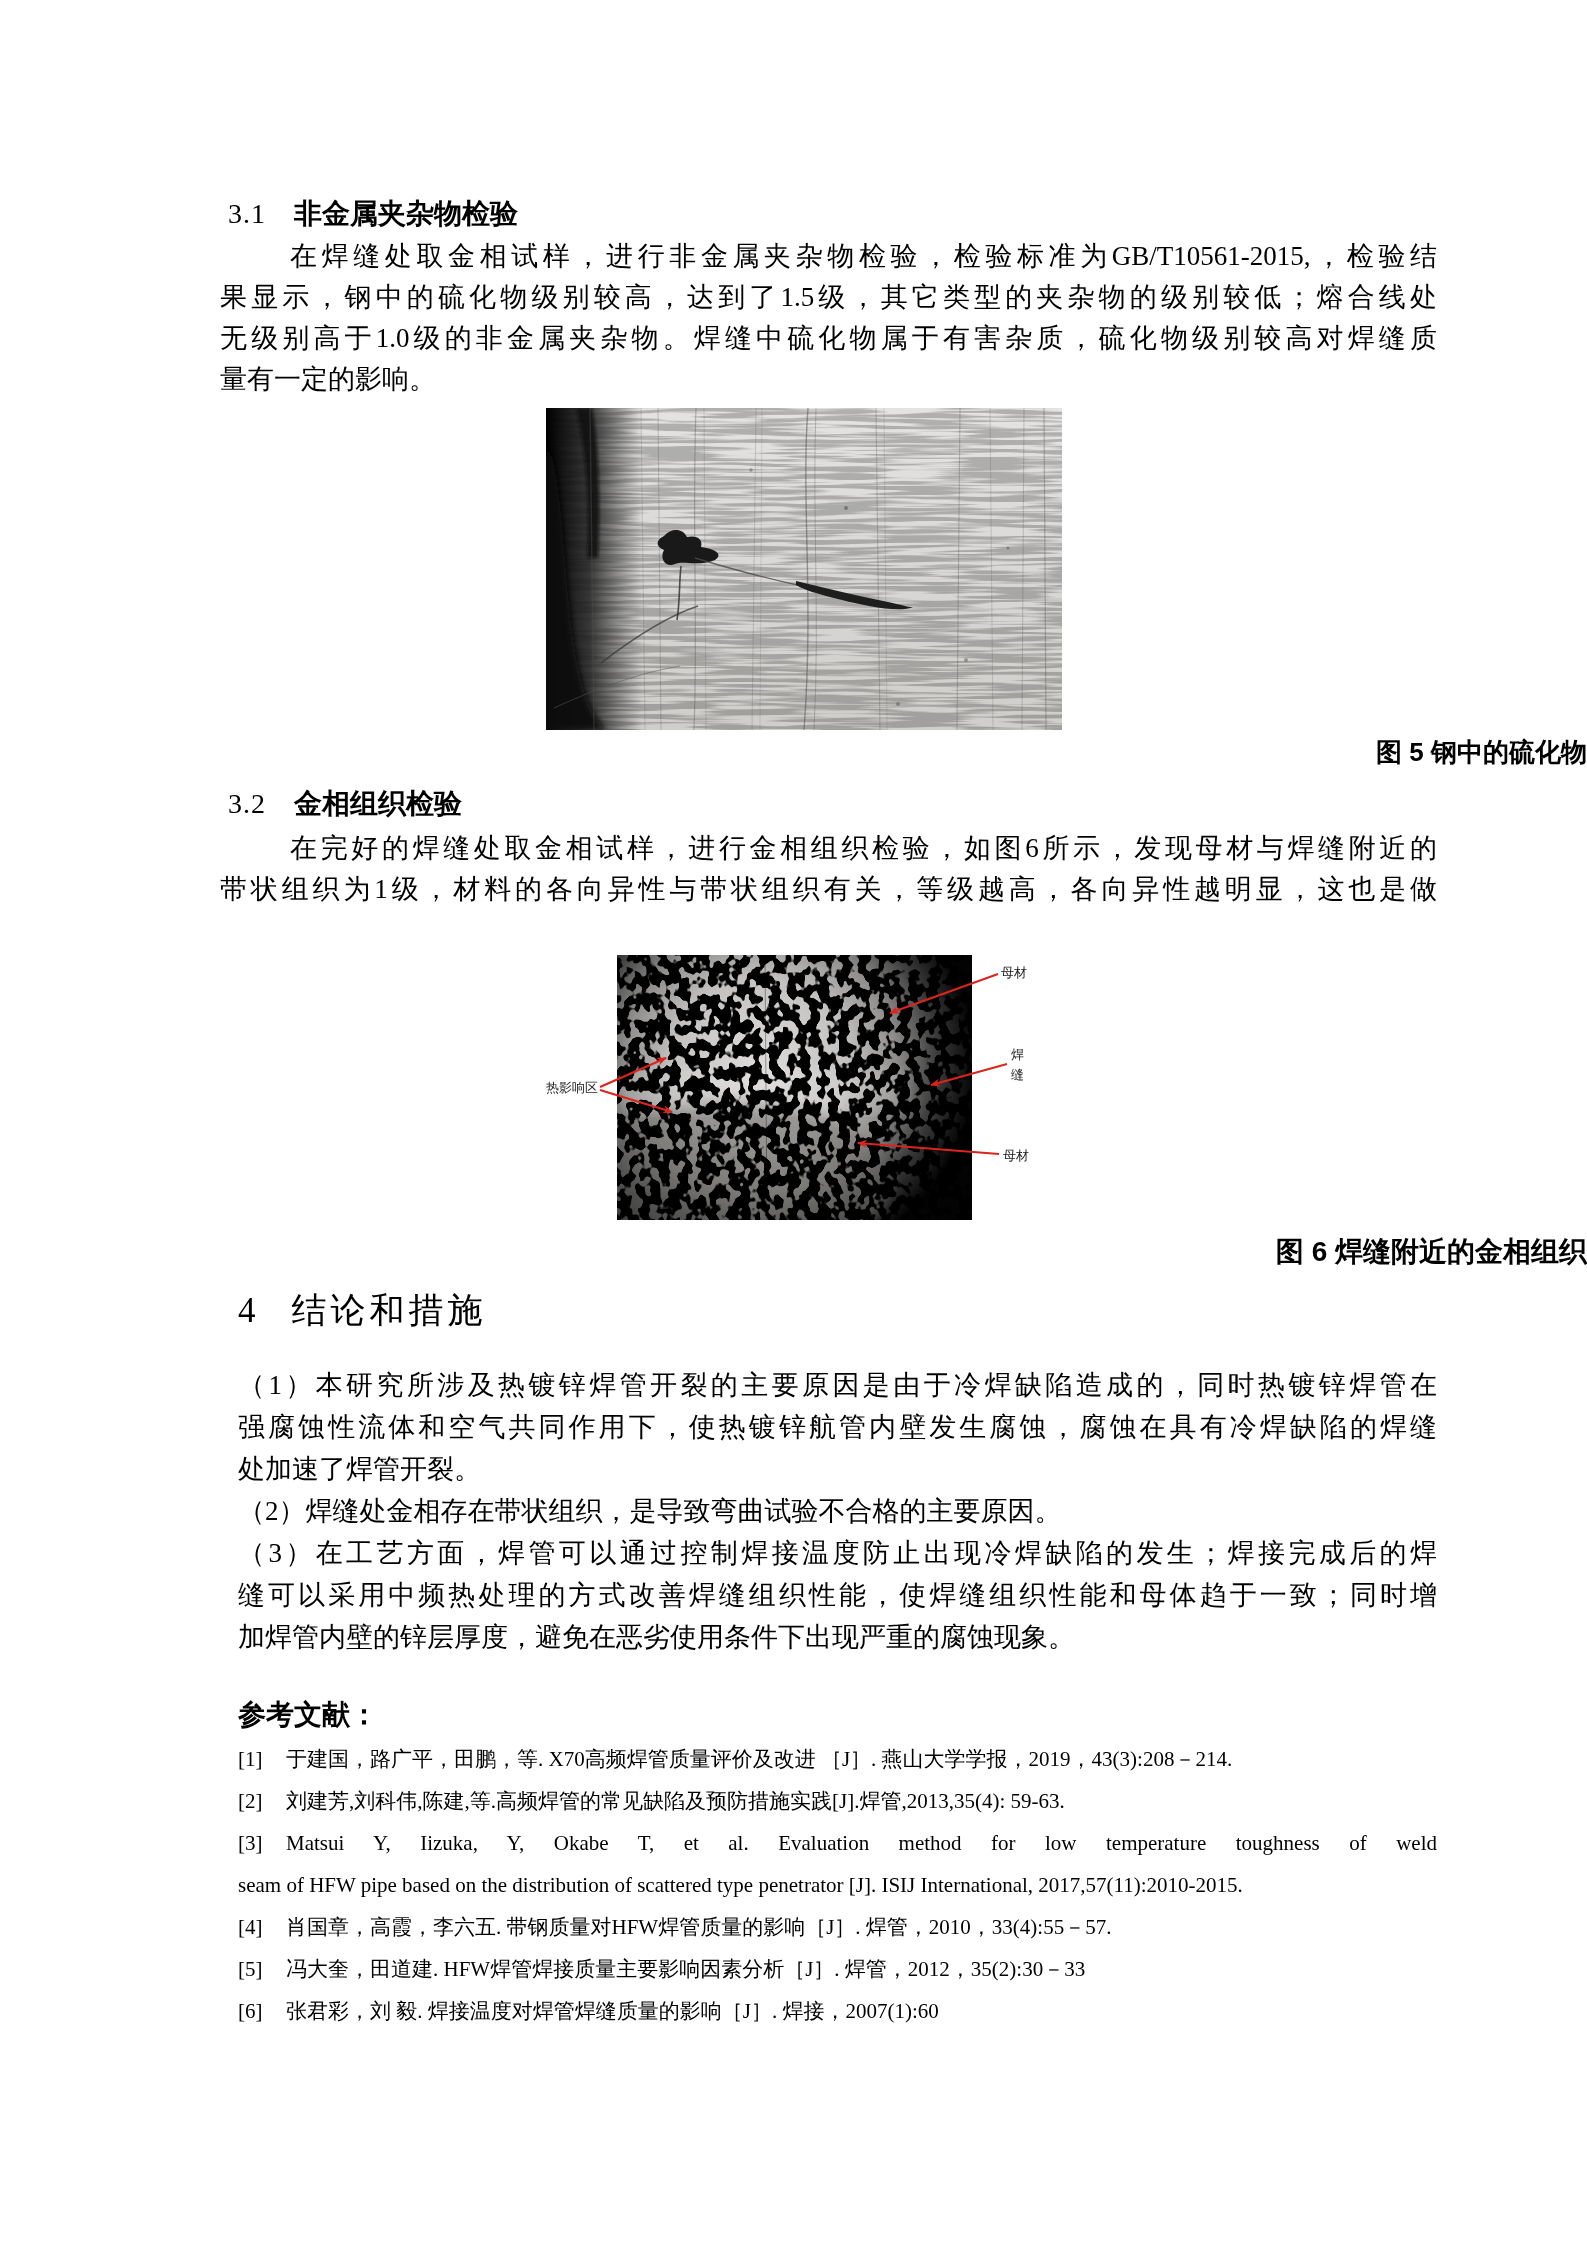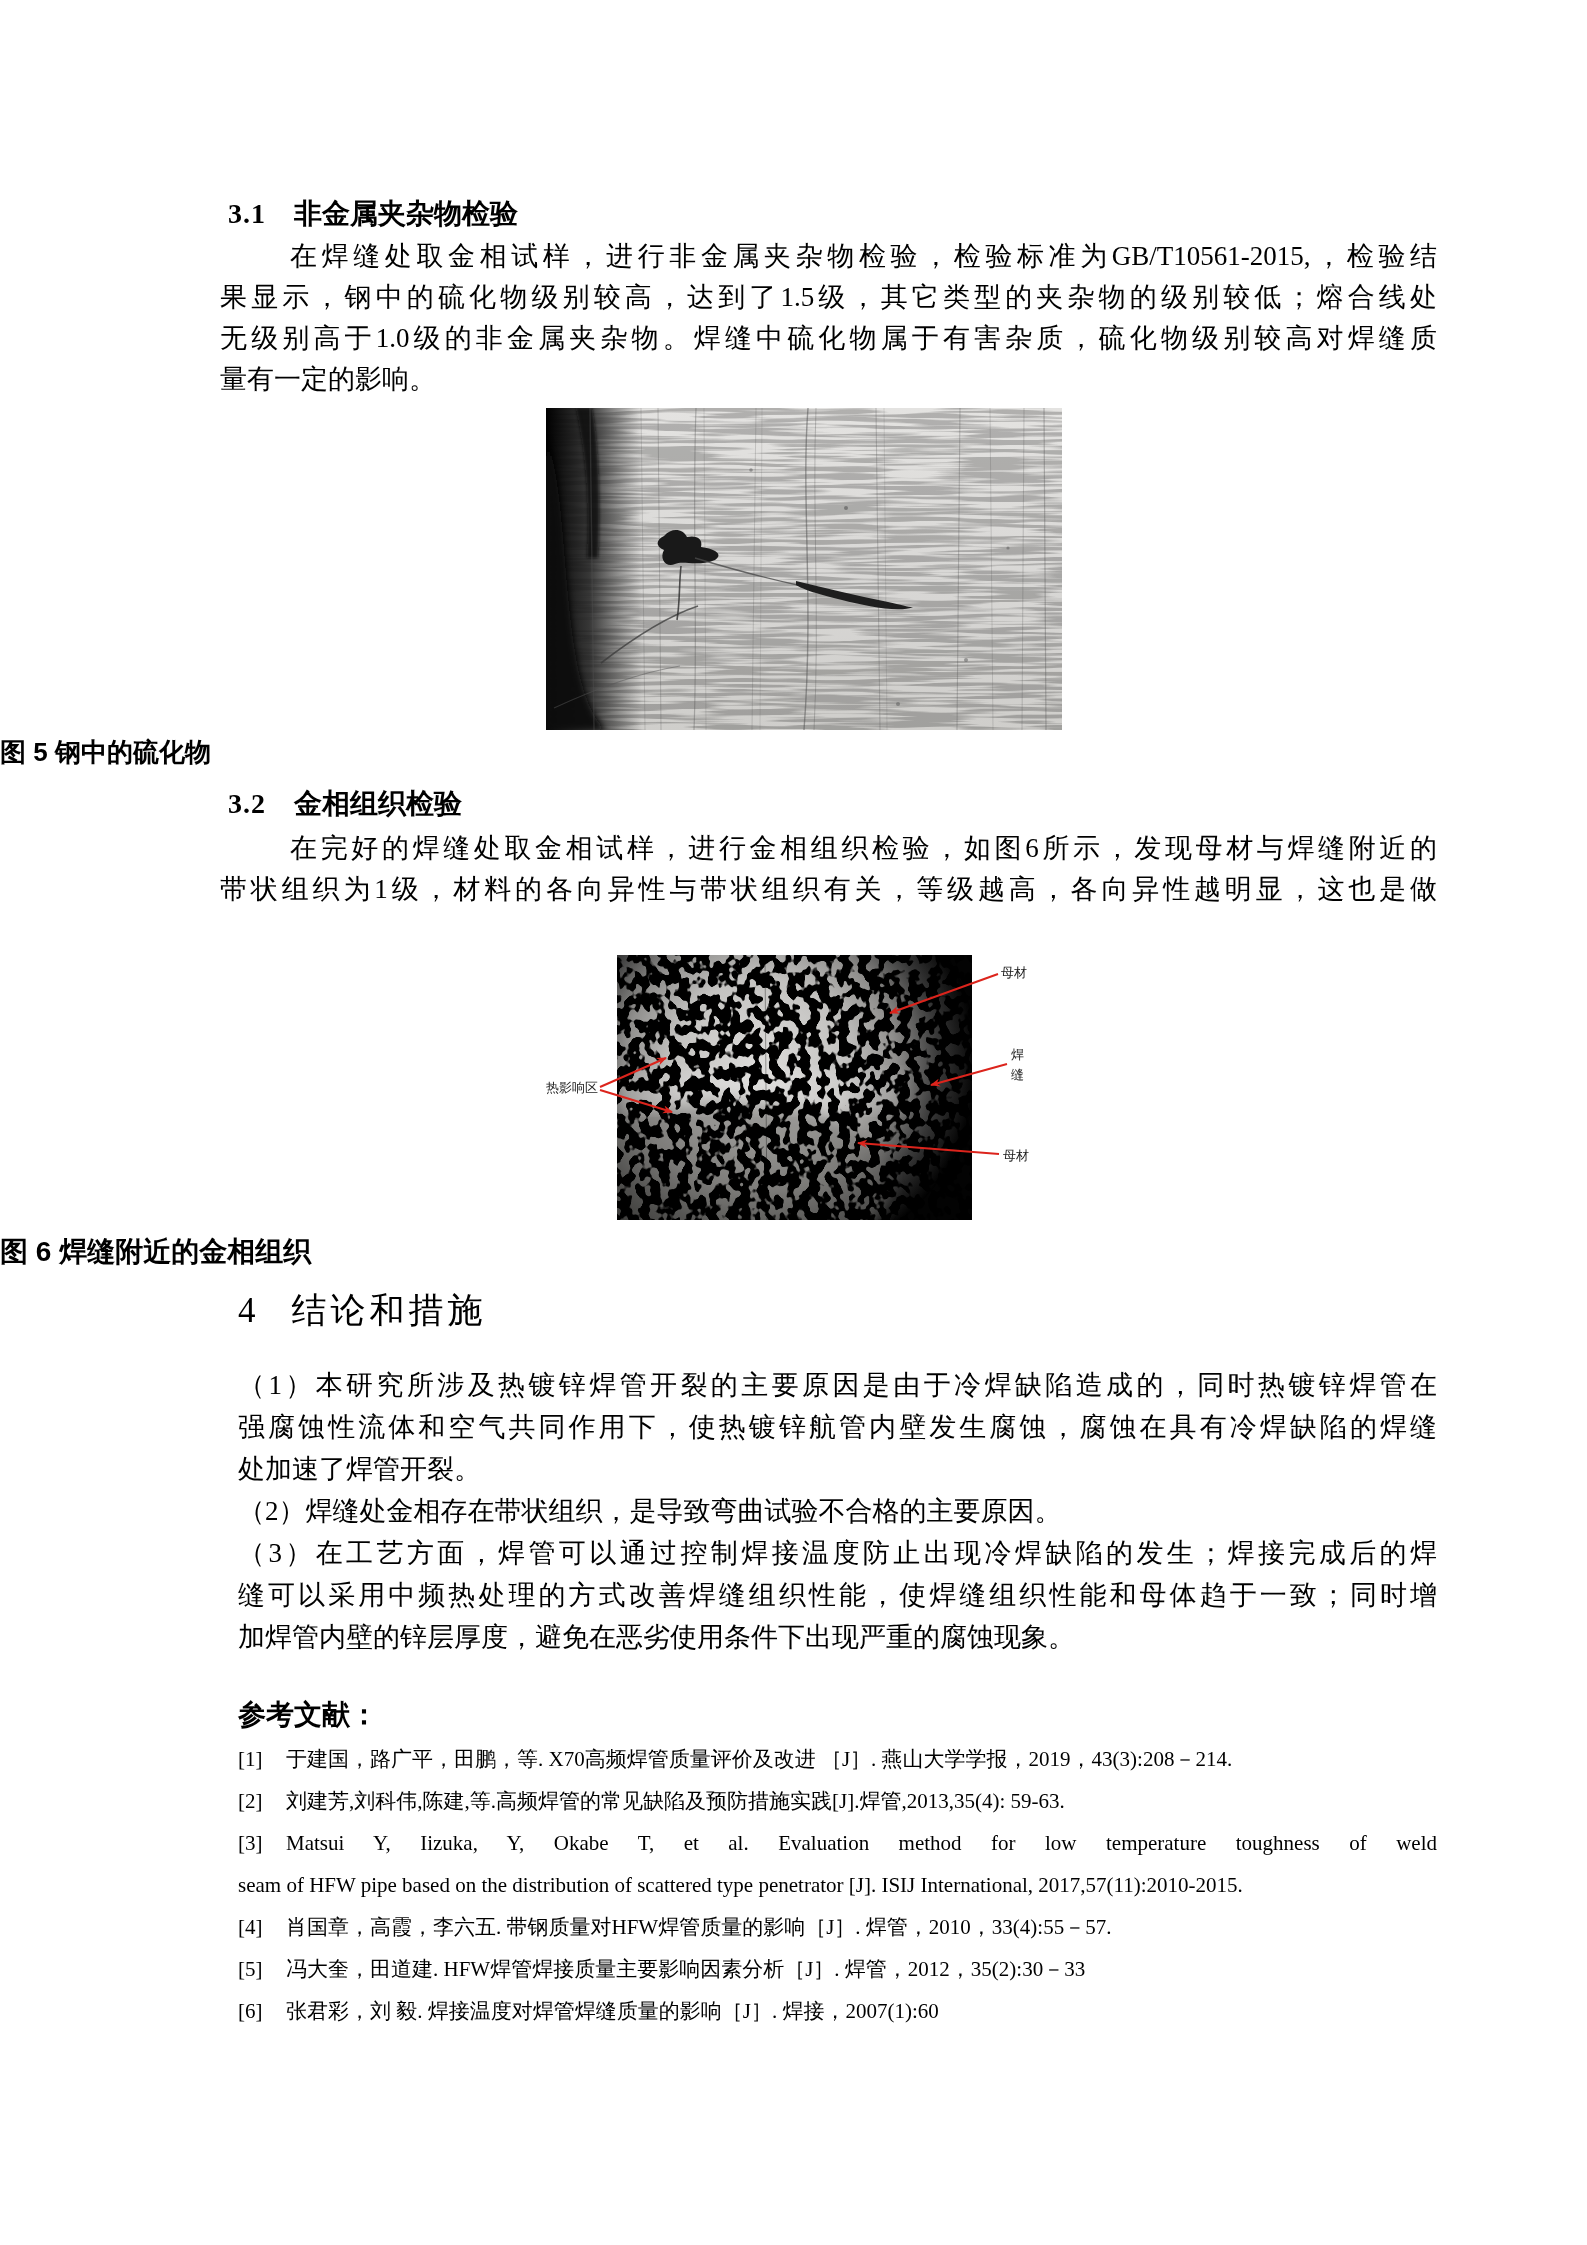--- a/index.html
+++ b/index.html
@@ -5,32 +5,32 @@
   * { margin:0; padding:0; box-sizing:border-box; }
   html,body { background:#f2f2f2; }
   #page {
     position:relative; width:1587px; height:2245px; background:#ffffff;
     font-family:"Liberation Serif","DejaVu Serif",serif; color:#000;
     overflow:hidden; margin:0 auto;
   }
   .abs { position:absolute; }
   
   .subhead { font-size:28px; line-height:36px; white-space:nowrap; }
-  .subhead .num { font-family:"Liberation Serif",serif; font-weight:bold; letter-spacing:1px; }
+  .subhead .num { font-family:"Liberation Serif",serif; font-weight:normal; letter-spacing:1px; }
   .subhead .ttl { font-family:"Liberation Sans","DejaVu Sans",sans-serif; font-weight:bold; margin-left:28px; }
   
   .para { width:1217px; font-size:27px; }
   .para .ln { height:41px; line-height:41px; white-space:nowrap; overflow:hidden; }
   .para .ln.j { white-space:normal; text-align:justify; text-align-last:justify; }
   .para .ln.ind { padding-left:70px; }
   .para4 { width:1199px; font-size:27px;font-family:Liberation Serif, serif; }
   .para4 .ln { height:42px; line-height:42px; white-space:nowrap; overflow:hidden; }
   .para4 .ln.j { white-space:normal; text-align:justify; text-align-last:justify; }
   
-  .figcap { width:1587px; text-align:left; font-family:"Liberation Sans","DejaVu Sans",sans-serif;
+  .figcap { width:1587px; text-align:right; font-family:"Liberation Sans","DejaVu Sans",sans-serif;
             font-weight:bold; font-size:26px; line-height:32px; }
   .figcap6 { font-size:28px; }
   
   .h4 { font-size:35px; line-height:46px; white-space:nowrap; font-weight:normal; }
   .h4 .num { letter-spacing:2px; }
   .h4 .ttl { margin-left:34px; letter-spacing:4px; }
   
   .refhead { font-family:"Liberation Sans","DejaVu Sans",sans-serif; font-weight:bold; font-size:28px; line-height:30px; }
   .refs { width:1199px; font-size:21px; }
   .refs .rln { height:42px; line-height:42px; white-space:nowrap; overflow:hidden; }

